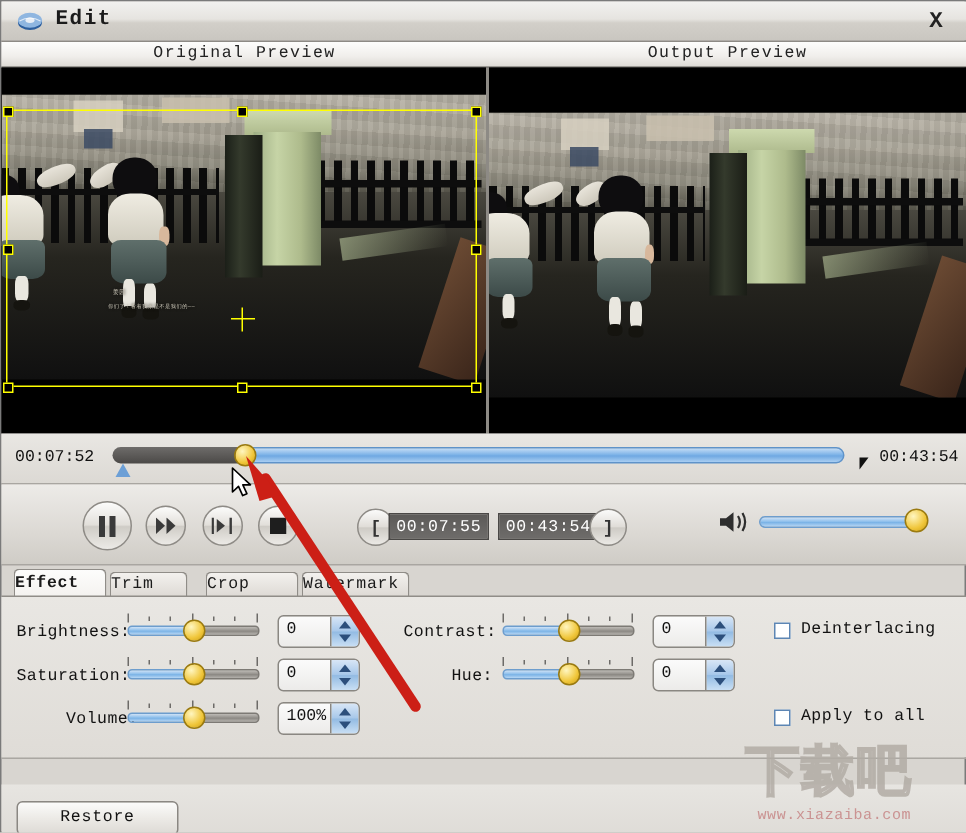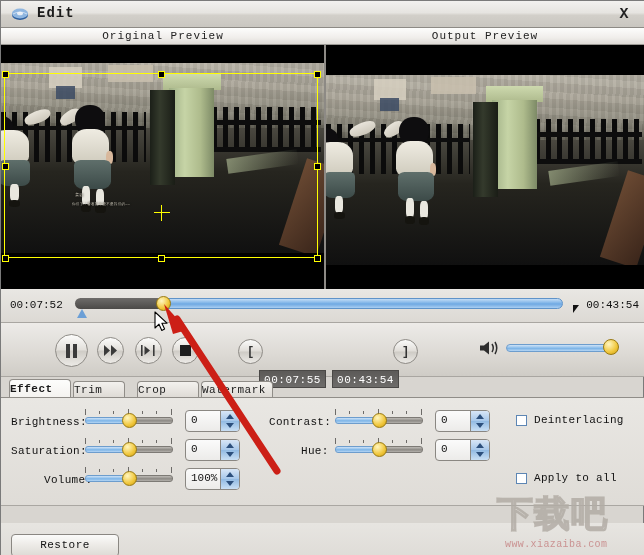--- a/index.html
+++ b/index.html
@@ -112,21 +112,21 @@
 
   .range-group{position:absolute;top:16px;height:24px;}
   .circ-btn{position:absolute;top:0;width:25px;height:25px;border-radius:50%;
     background:linear-gradient(to bottom,#fbfbfa,#e0ddd8 48%,#cecbc5 52%,#ebe9e5);
     border:1px solid #8e8b86;box-sizing:border-box;
     display:flex;align-items:center;justify-content:center;
     font-size:12px;font-weight:bold;color:#333;cursor:pointer;}
   .time-box{position:absolute;top:3px;height:18px;line-height:18px;
     background:linear-gradient(to bottom,#5c5a58,#6e6c6a);
     color:#fff;font-size:11px;text-align:center;letter-spacing:.5px;
-    border:1px solid #4a4846;box-sizing:border-box;margin-top:28px;}
+    border:1px solid #4a4846;box-sizing:border-box;}
 
   .vol-wrap{position:absolute;left:478px;top:337px;width:160px;height:22px;}
   .vol-track{position:absolute;left:27px;top:6px;width:103px;height:8px;border-radius:4px;
     background:linear-gradient(to bottom,#cfe2f6,#8fc0ec 45%,#7bb3e6 55%,#b6d6f4);
     border:1px solid #6d9dcd;box-sizing:border-box;}
   .vol-knob{position:absolute;left:124px;top:1px;width:16px;height:16px;border-radius:50%;
     background:radial-gradient(circle at 35% 30%,#fff6c0,#f0c63a 60%,#c89b16);
     border:1px solid #9a7a10;box-sizing:border-box;cursor:pointer;}
 
   

